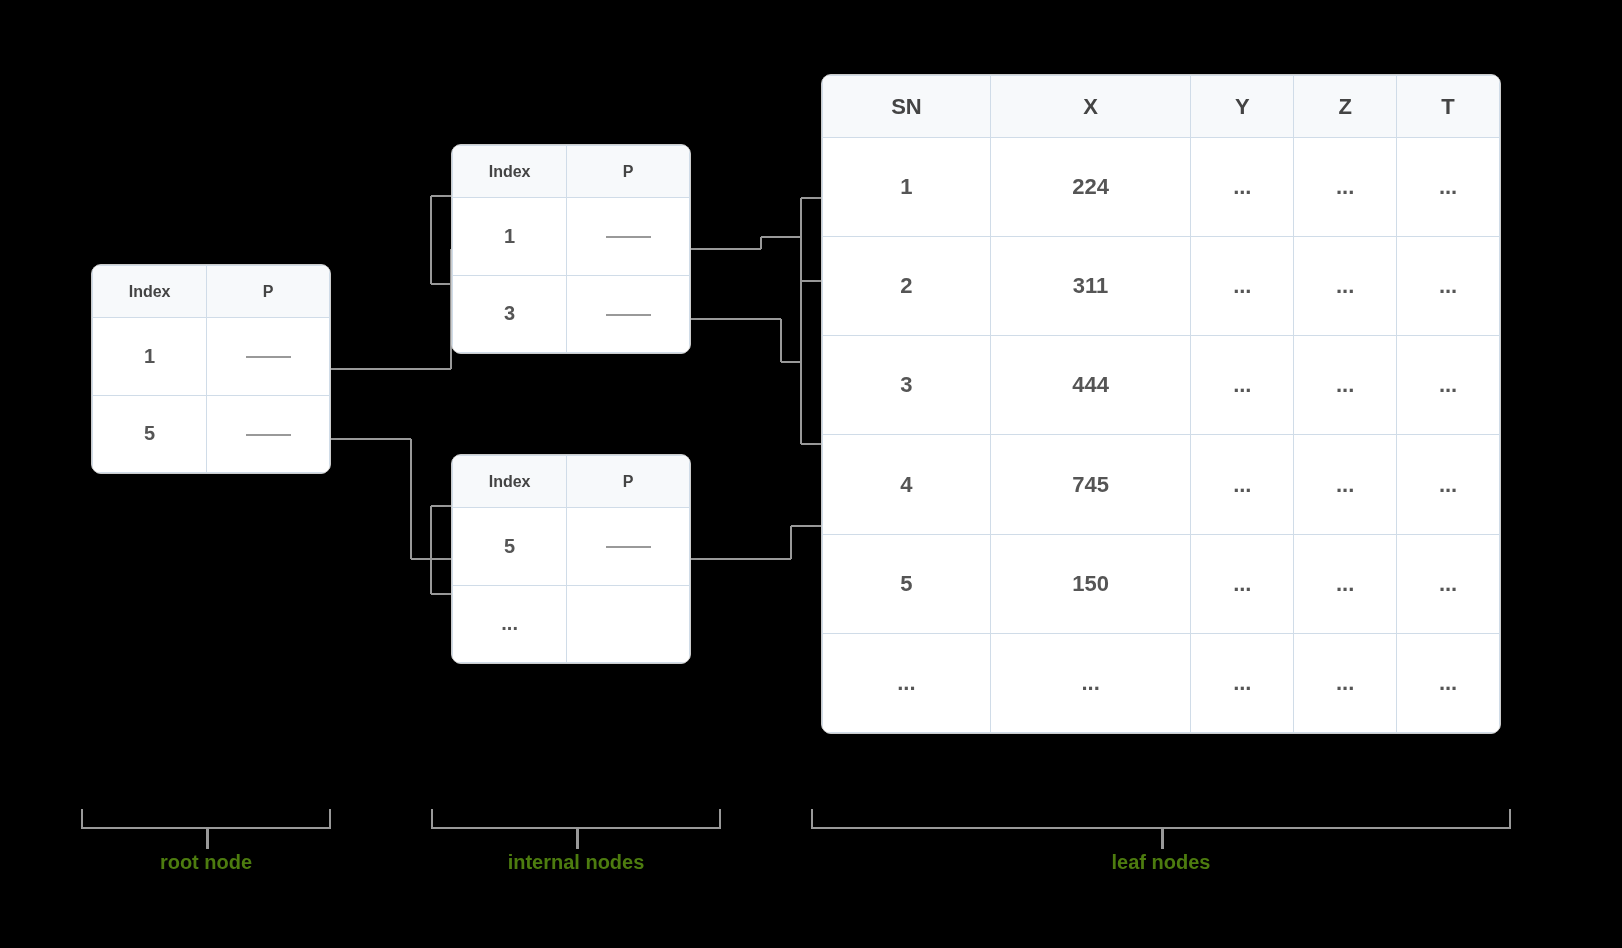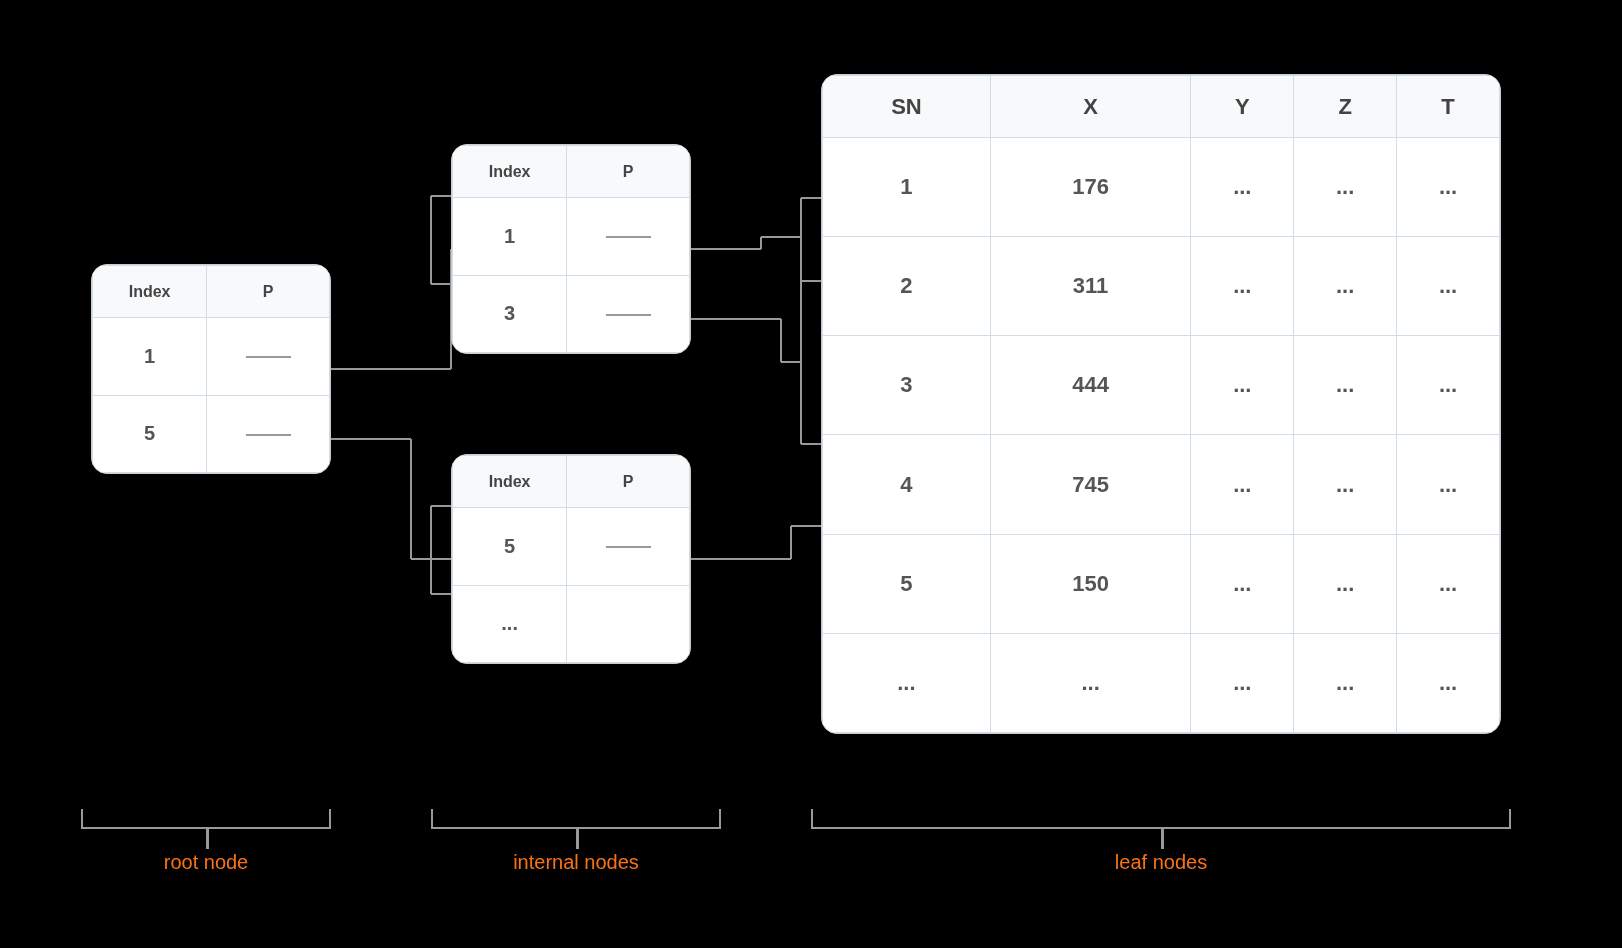--- a/index.html
+++ b/index.html
@@ -25,21 +25,21 @@
     .diagram-inner {
       position: relative;
       width: 1500px;
       height: 860px;
     }
 
     
     .node-table {
       position: absolute;
       background: #fff;
-      border-radius: 16px;
+      border-radius: 10px;
       border: 1.5px solid #ccc;
       overflow: hidden;
       box-shadow: 0 2px 8px rgba(0,0,0,0.08);
     }
 
     .node-table table {
       border-collapse: collapse;
       width: 100%;
       height: 100%;
     }
@@ -99,23 +99,23 @@
       height: 660px;
     }
     .leaf-node th { height: 62px; font-size: 22px; }
     .leaf-node td { height: 82px; font-size: 22px; }
 
     
     .bracket-label {
       position: absolute;
       bottom: 30px;
       text-align: center;
-      color: #f97316;
+      color: #4d7c0f;
       font-size: 20px;
-      font-weight: 400;
+      font-weight: 700;
     }
 
     .bracket-root {
       left: 10px;
       width: 270px;
     }
     .bracket-internal {
       left: 360px;
       width: 310px;
     }
@@ -291,21 +291,21 @@
             <th>SN</th>
             <th>X</th>
             <th>Y</th>
             <th>Z</th>
             <th>T</th>
           </tr>
         </thead>
         <tbody>
           <tr>
             <td>1</td>
-            <td>176</td>
+            <td>224</td>
             <td>...</td>
             <td>...</td>
             <td>...</td>
           </tr>
           <tr>
             <td>2</td>
             <td>311</td>
             <td>...</td>
             <td>...</td>
             <td>...</td>

